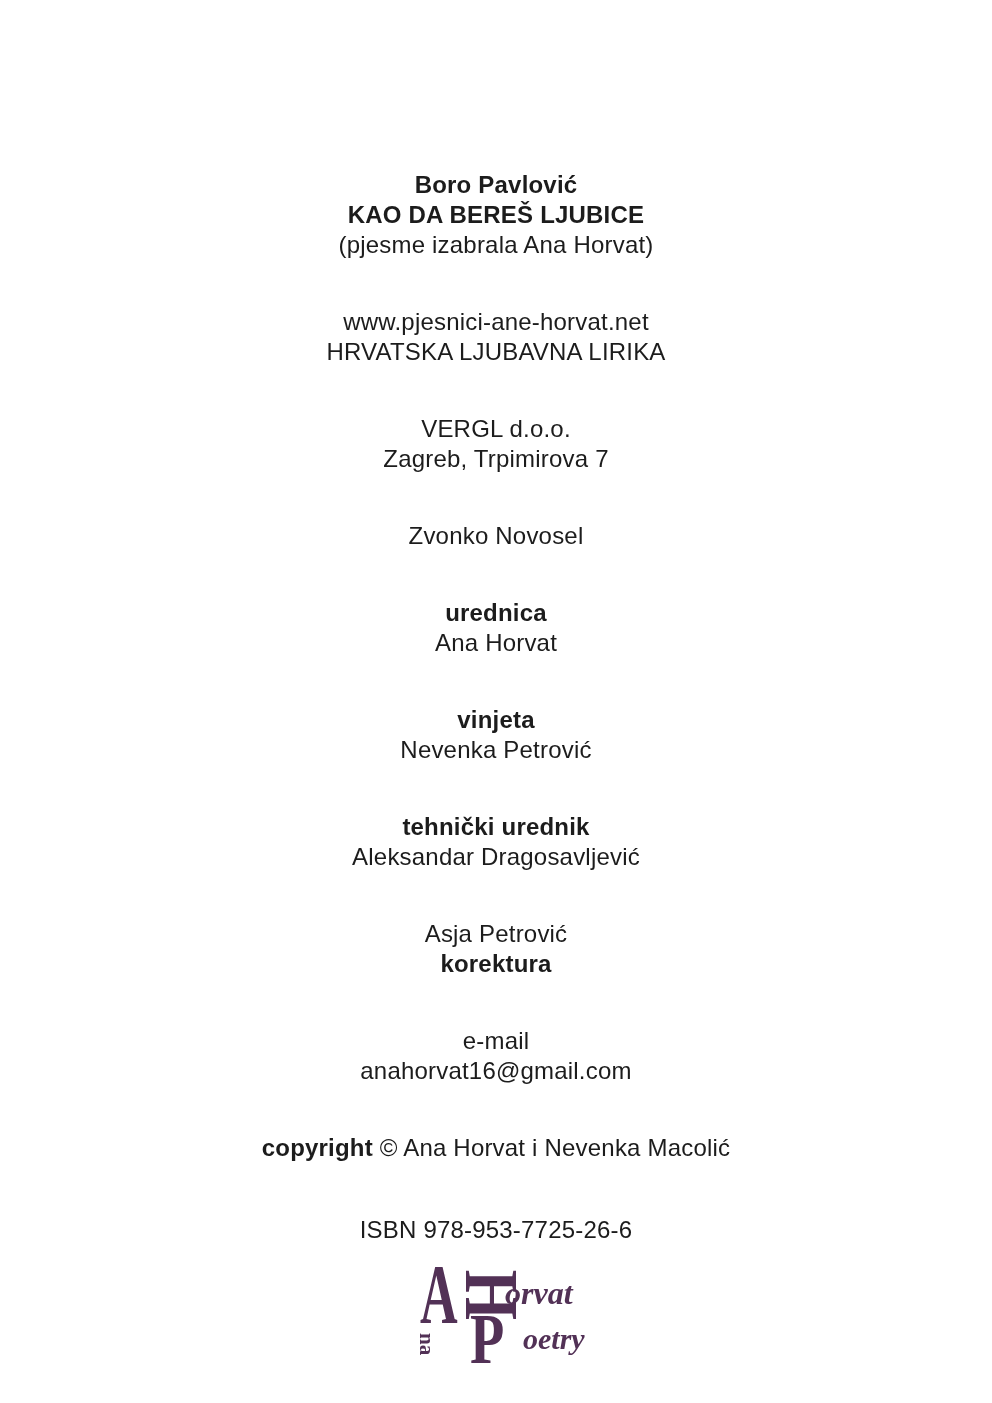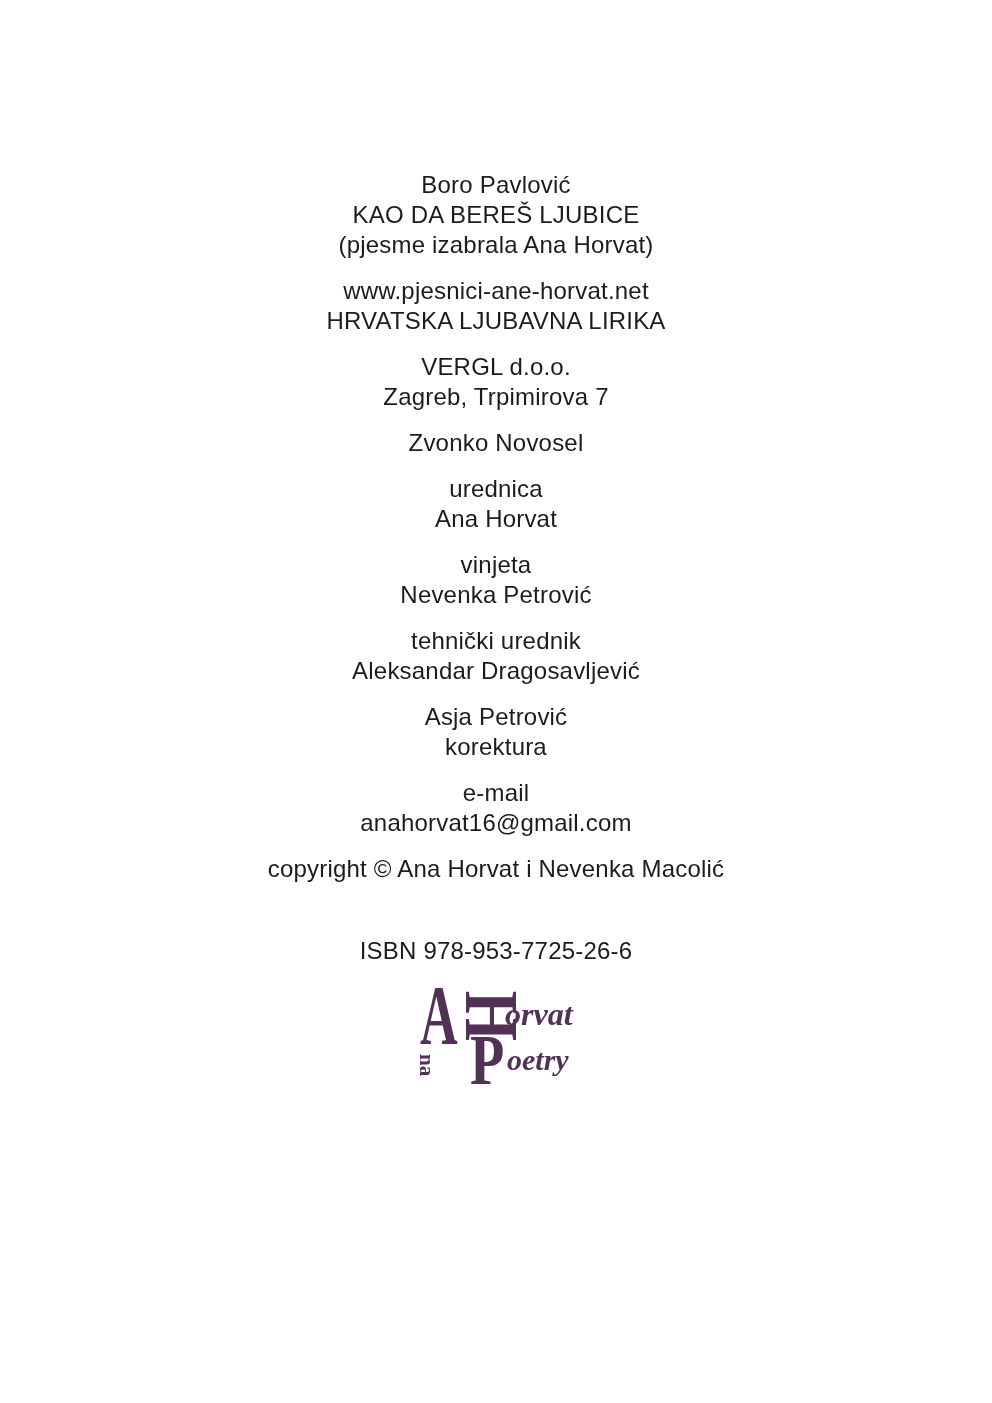--- a/index.html
+++ b/index.html
@@ -14,27 +14,27 @@
     color: #1c1c1c;
     overflow: hidden;
   }
   .page {
     width: 992px;
     height: 1403px;
     padding-top: 170px;
     box-sizing: border-box;
     text-align: center;
   }
-  .block + .block { margin-top: 16px; }
+  .block + .block { margin-top: 47px; }
   .line {
     font-size: 24px;
     line-height: 30px;
     letter-spacing: 0.2px;
   }
-  .bold { font-weight: normal; }
+  .bold { font-weight: bold; }
   .isbn-block { margin-top: 52px !important; }
   .logo-block { margin-top: 22px !important; }
 
   
   .logo {
     position: relative;
     width: 166px;
     height: 112px;
     margin: 0 auto;
     left: -3px;
@@ -81,21 +81,21 @@
   }
   .logo-p {
     left: 60px;
     top: 36px;
     font-size: 72px;
     font-weight: bold;
     transform: scaleX(0.78);
     transform-origin: left top;
   }
   .logo-oetry {
-    left: 97px;
+    left: 113px;
     top: 57px;
     font-size: 30px;
     font-style: italic;
     font-weight: bold;
   }
 </style>
 </head>
 <body>
 
 <div class="page">

